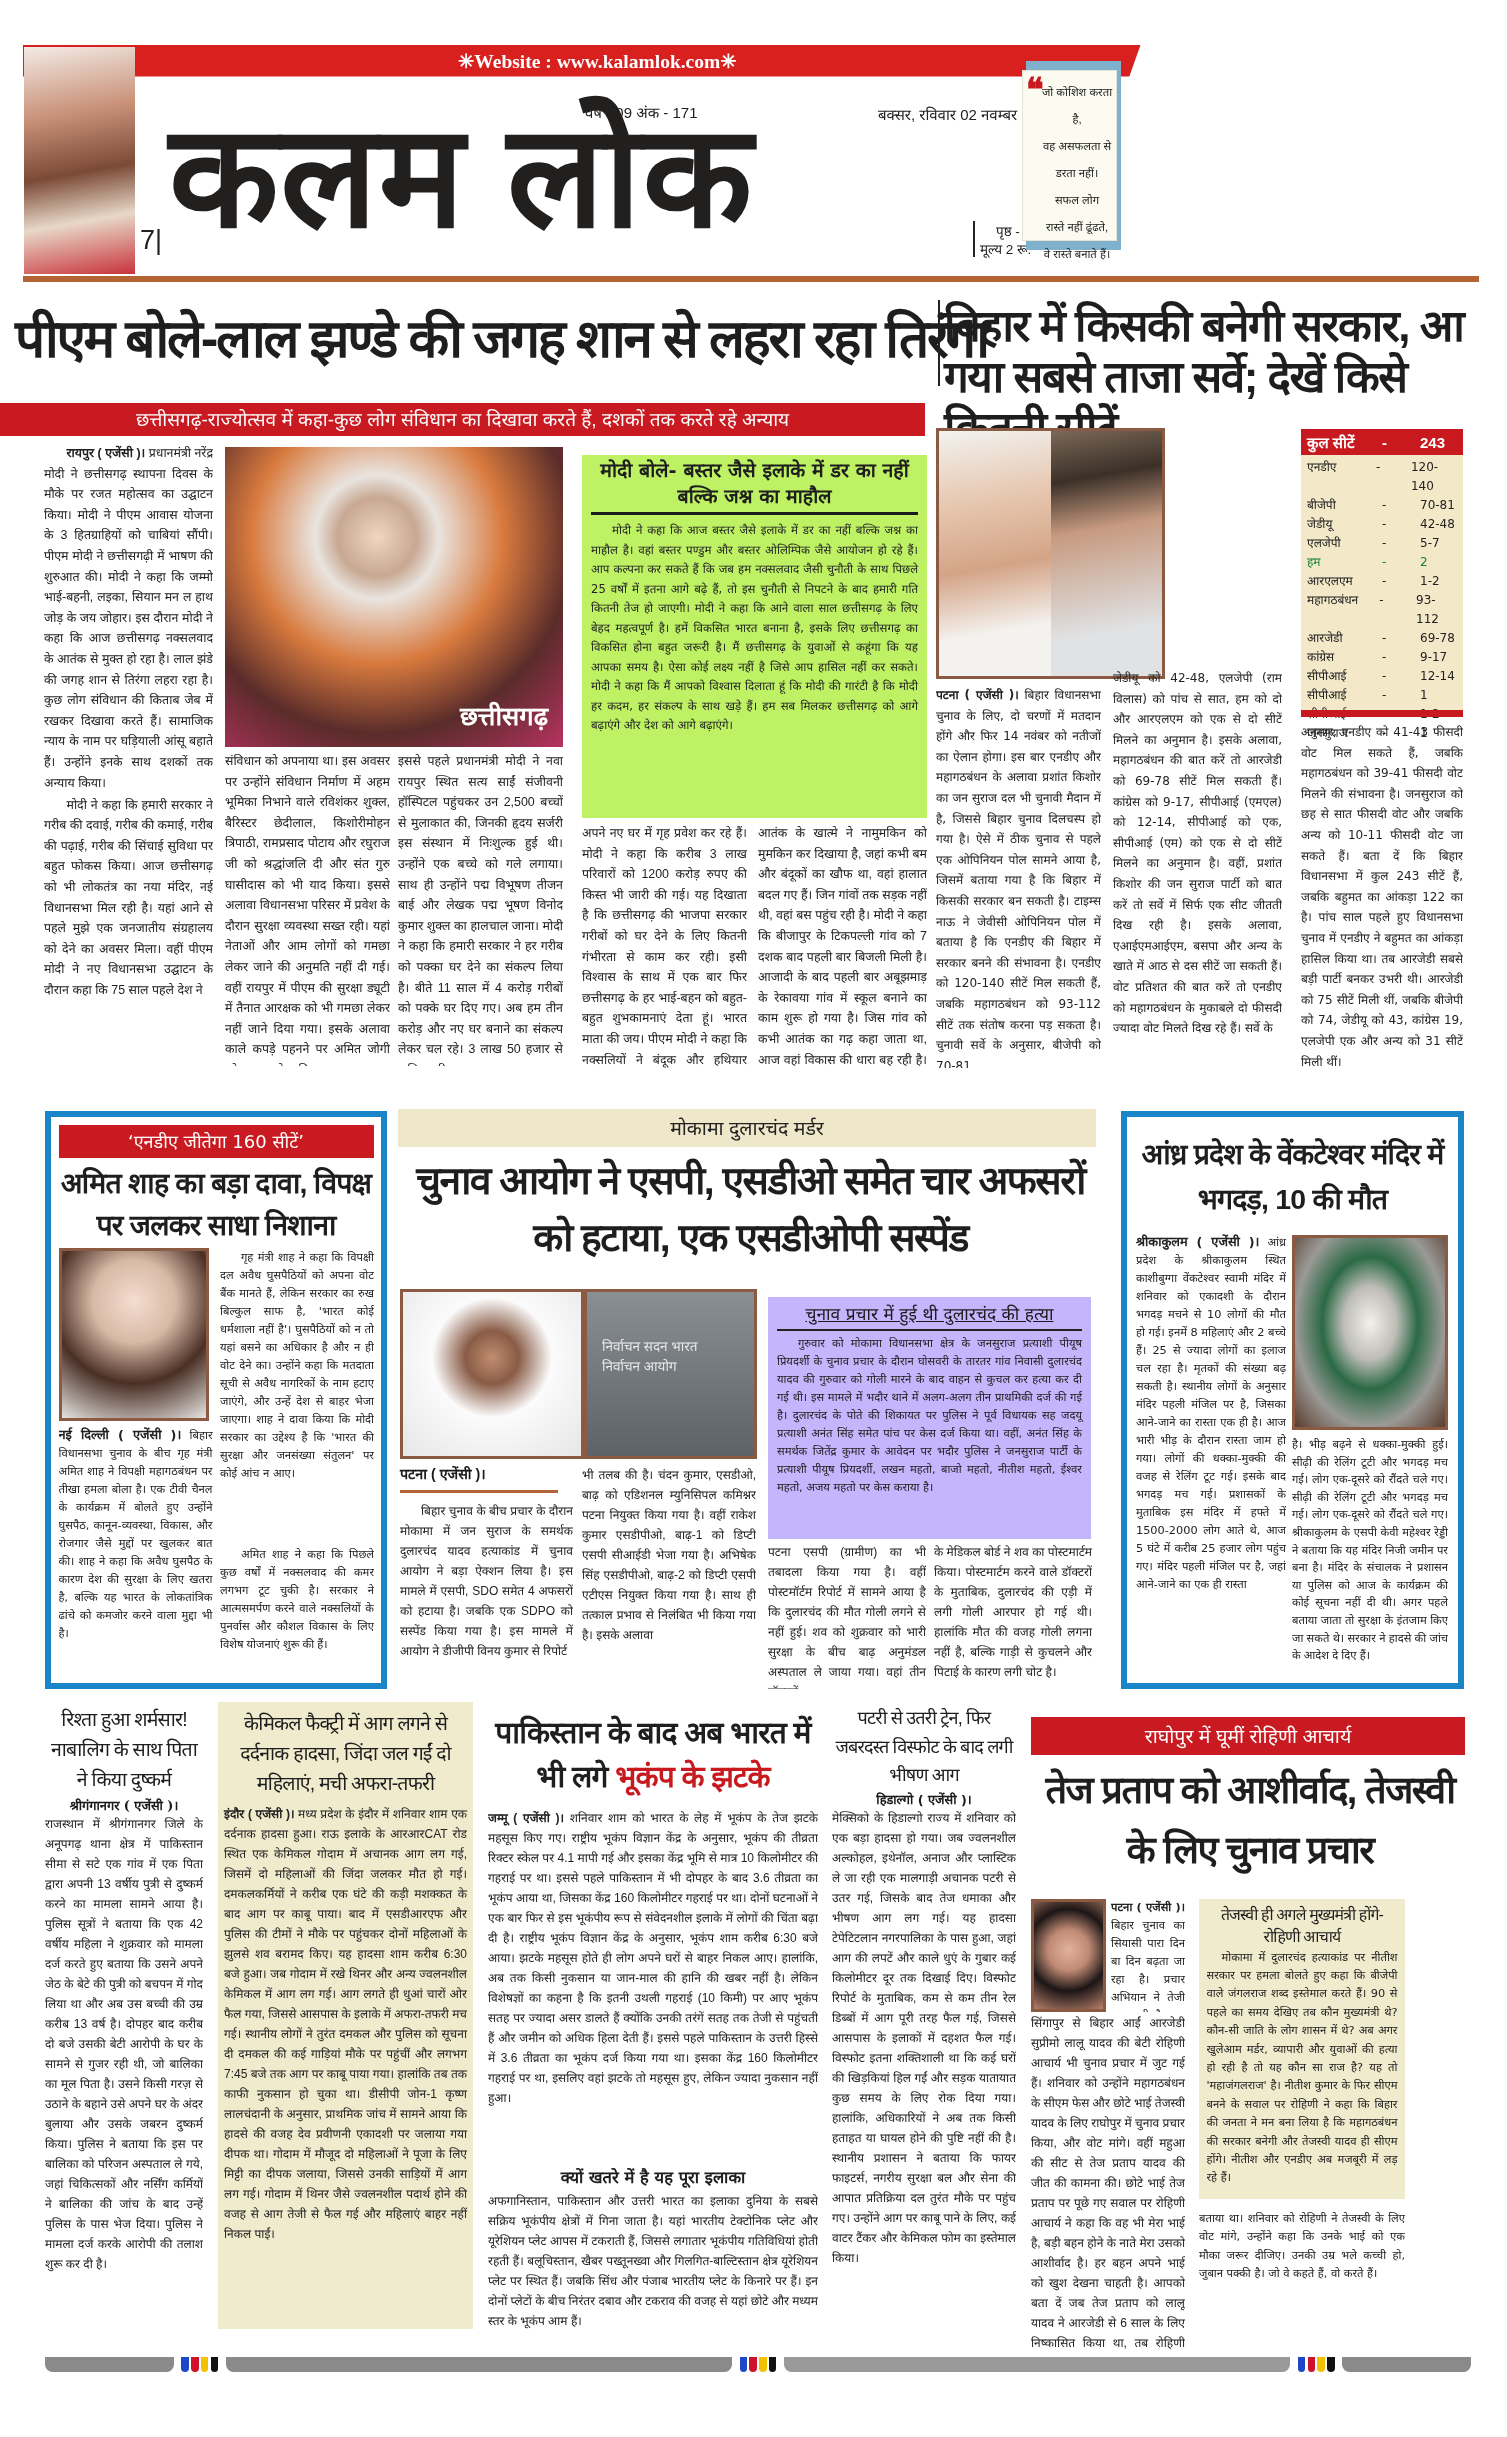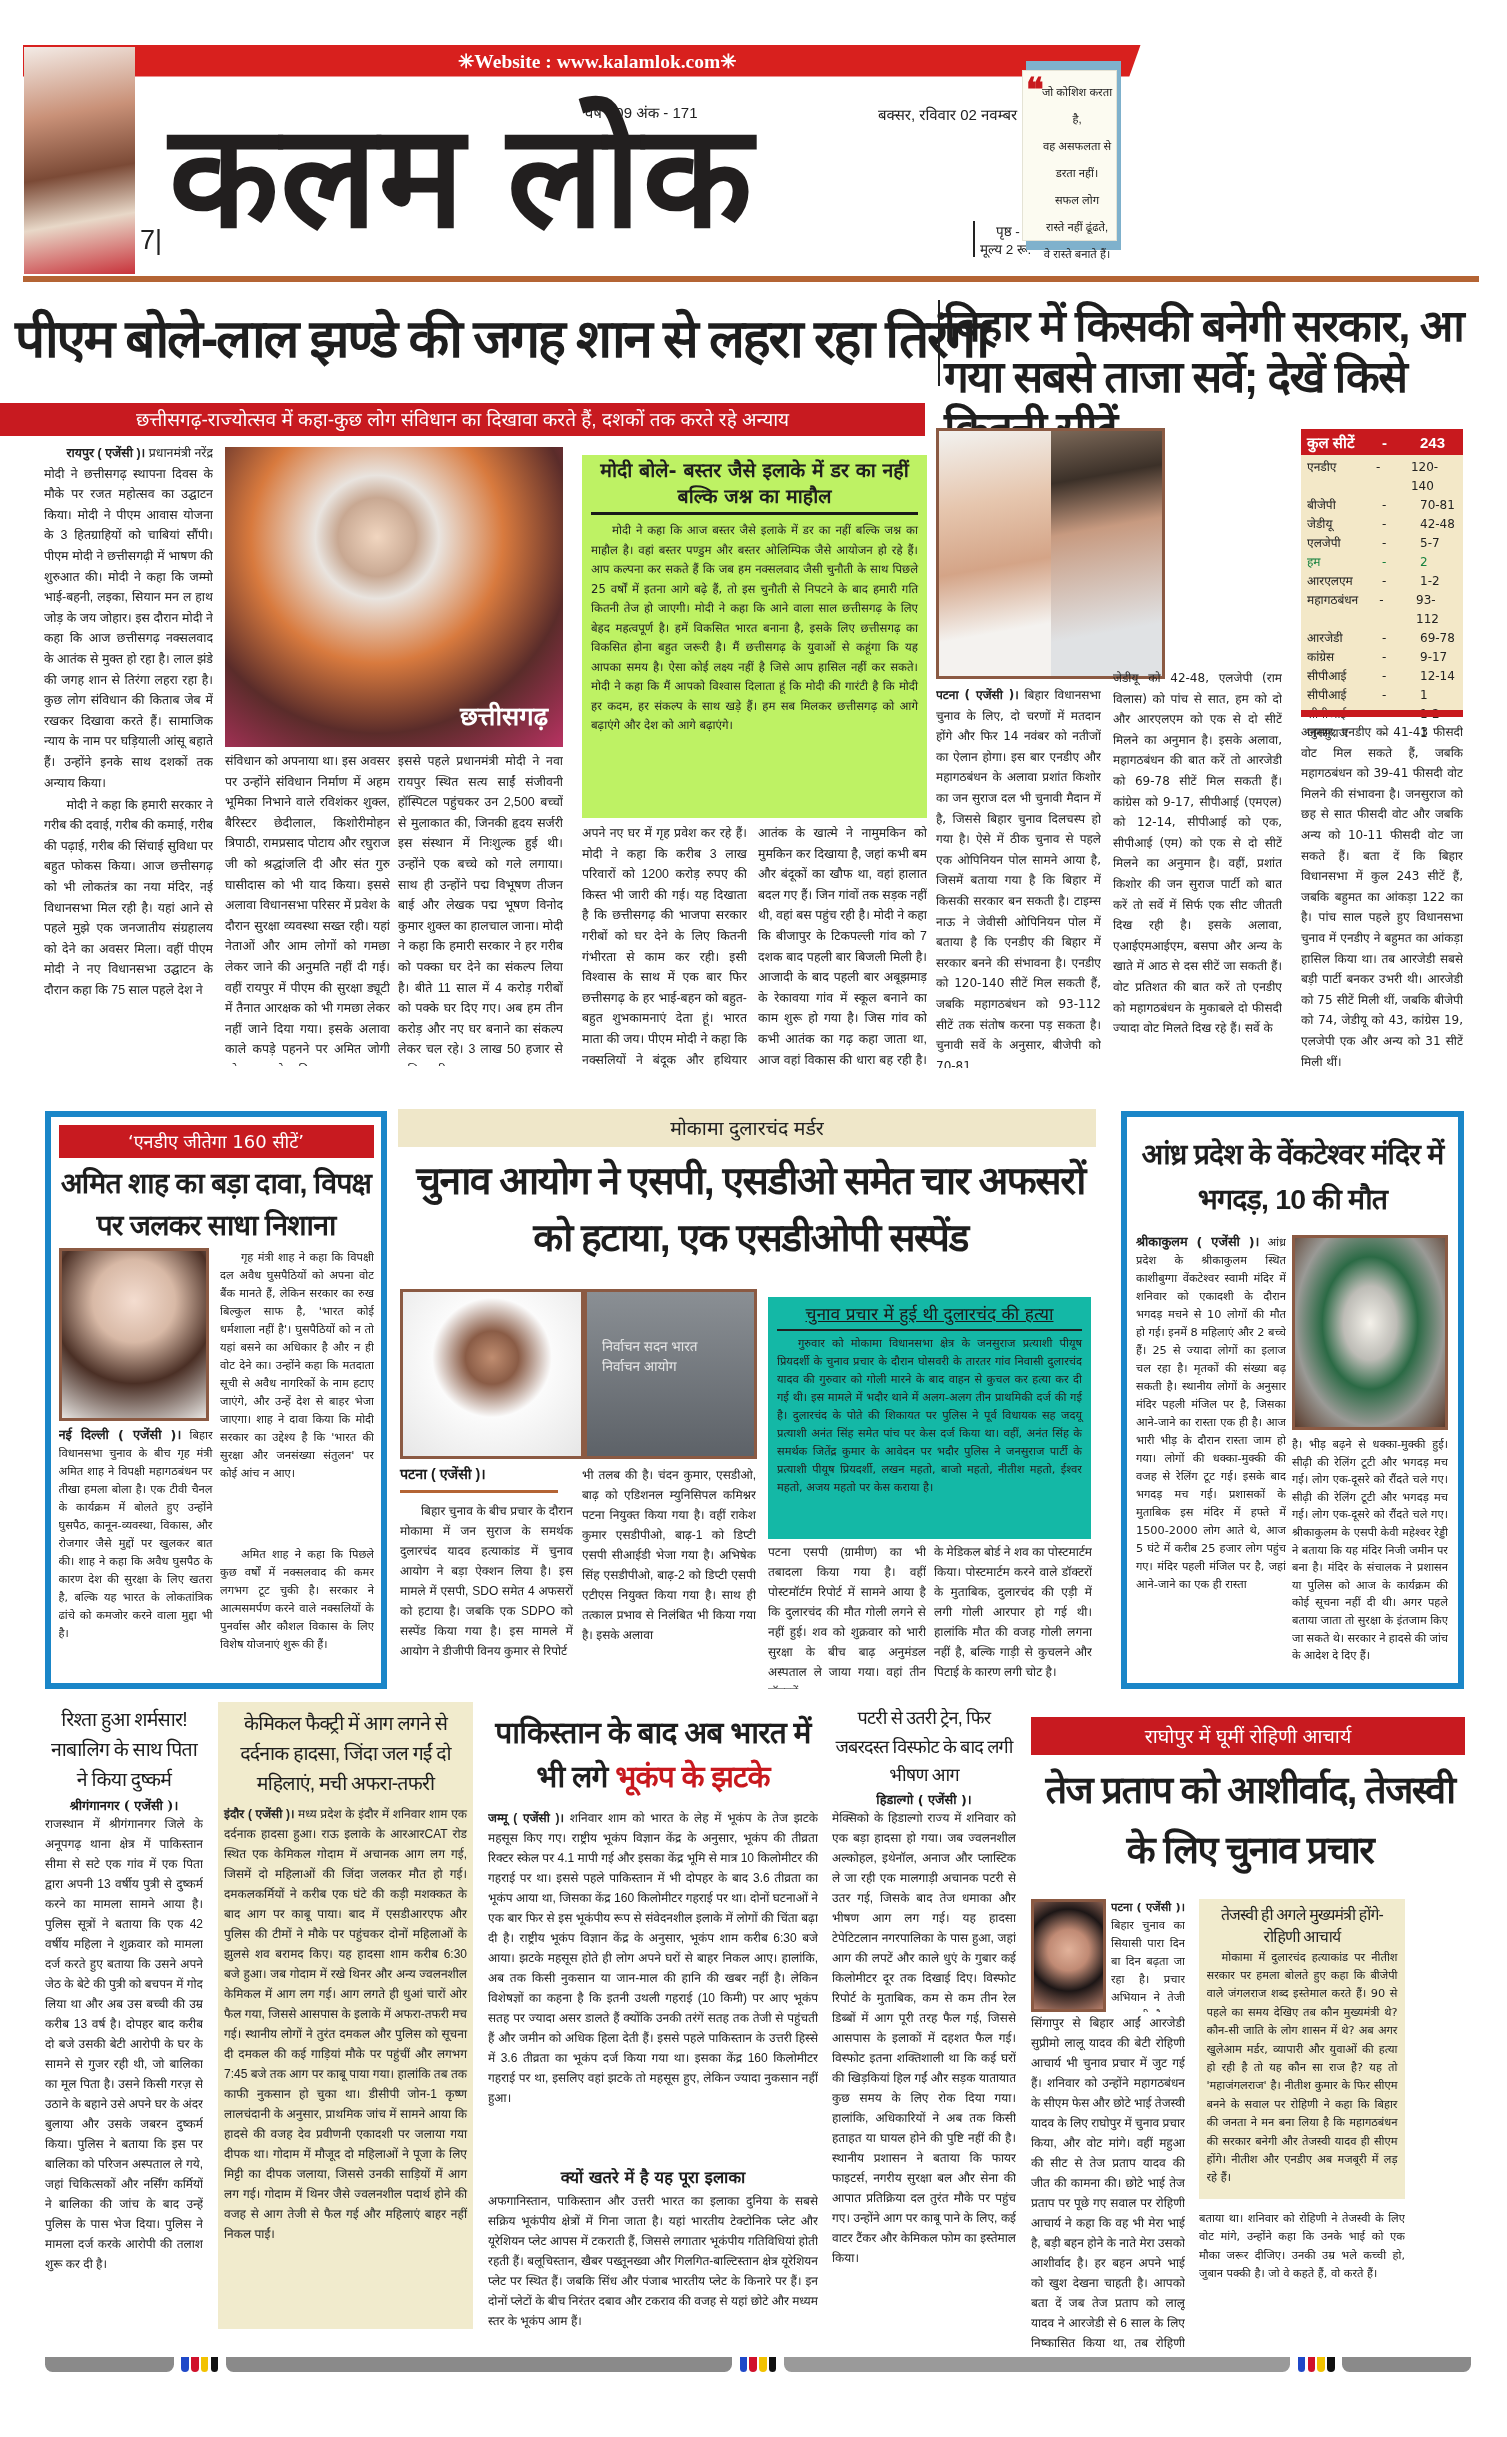--- a/index.html
+++ b/index.html
@@ -183,21 +183,21 @@
 <div class="abs photo" style="left:400px;top:1289px;width:184px;height:170px;background:radial-gradient(circle at 50% 40%,#c08d70 0%,#8a5c46 20%,#fbfbfb 45%,#e6e6e6 100%);"></div>
 <div class="abs photo" style="left:584px;top:1289px;width:173px;height:170px;background:linear-gradient(180deg,#8a8f94 0%,#5d6268 100%);">
   <div class="cond" style="position:absolute;left:15px;top:45px;width:128px;color:#e8e8e8;font-size:13.5px;line-height:19.5px;">निर्वाचन सदन भारत निर्वाचन आयोग</div>
 </div>
 <div class="abs cond dateline" style="left:400px;top:1464px;font-size:14.3px;">पटना ( एजेंसी )।</div>
 <div class="abs rule" style="left:400px;top:1490px;width:158px;height:3px;"></div>
 
 <div class="abs txt cond" style="left:400px;top:1501px;width:173px;height:188px;overflow:hidden;font-size:12px;line-height:20px;text-indent:21px;">बिहार चुनाव के बीच प्रचार के दौरान मोकामा में जन सुराज के समर्थक दुलारचंद यादव हत्याकांड में चुनाव आयोग ने बड़ा ऐक्शन लिया है। इस मामले में एसपी, SDO समेत 4 अफसरों को हटाया है। जबकि एक SDPO को सस्पेंड किया गया है। इस मामले में आयोग ने डीजीपी विनय कुमार से रिपोर्ट</div>
 <div class="abs txt cond" style="left:582px;top:1465px;width:174px;height:224px;overflow:hidden;font-size:12px;line-height:20px;">भी तलब की है। चंदन कुमार, एसडीओ, बाढ़ को एडिशनल म्युनिसिपल कमिश्नर पटना नियुक्त किया गया है। वहीं राकेश कुमार एसडीपीओ, बाढ़-1 को डिप्टी एसपी सीआईडी भेजा गया है। अभिषेक सिंह एसडीपीओ, बाढ़-2 को डिप्टी एसपी एटीएस नियुक्त किया गया है। साथ ही तत्काल प्रभाव से निलंबित भी किया गया है। इसके अलावा</div>
 
-<div class="abs" style="left:768px;top:1297px;width:323px;height:242px;background:#14b8a6;padding:4.5px 9px;">
+<div class="abs" style="left:768px;top:1297px;width:323px;height:242px;background:#c4b5fd;padding:4.5px 9px;">
   <div class="serif" style="font-size:17.3px;line-height:24px;text-align:center;text-decoration:underline;font-family:'DejaVu Sans',sans-serif;">चुनाव प्रचार में हुई थी दुलारचंद की हत्या</div>
   <div style="height:2.3px;background:#222;margin:3px 0 4.5px;"></div>
   <div class="txt" style="font-size:11.3px;line-height:18px;text-indent:21px;">गुरुवार को मोकामा विधानसभा क्षेत्र के जनसुराज प्रत्याशी पीयूष प्रियदर्शी के चुनाव प्रचार के दौरान घोसवरी के तारतर गांव निवासी दुलारचंद यादव की गुरुवार को गोली मारने के बाद वाहन से कुचल कर हत्या कर दी गई थी। इस मामले में भदौर थाने में अलग-अलग तीन प्राथमिकी दर्ज की गई है। दुलारचंद के पोते की शिकायत पर पुलिस ने पूर्व विधायक सह जदयू प्रत्याशी अनंत सिंह समेत पांच पर केस दर्ज किया था। वहीं, अनंत सिंह के समर्थक जितेंद्र कुमार के आवेदन पर भदौर पुलिस ने जनसुराज पार्टी के प्रत्याशी पीयूष प्रियदर्शी, लखन महतो, बाजो महतो, नीतीश महतो, ईश्वर महतो, अजय महतो पर केस कराया है।</div>
 </div>
 
 <div class="abs txt cond" style="left:768px;top:1542px;width:158px;height:147px;overflow:hidden;font-size:12px;line-height:20px;">पटना एसपी (ग्रामीण) का भी तबादला किया गया है। वहीं पोस्टमॉर्टम रिपोर्ट में सामने आया है कि दुलारचंद की मौत गोली लगने से नहीं हुई। शव को शुक्रवार को भारी सुरक्षा के बीच बाढ़ अनुमंडल अस्पताल ले जाया गया। वहां तीन डॉक्टरों</div>
 <div class="abs txt cond" style="left:934px;top:1542px;width:158px;height:147px;overflow:hidden;font-size:12px;line-height:20px;">के मेडिकल बोर्ड ने शव का पोस्टमार्टम किया। पोस्टमार्टम करने वाले डॉक्टरों के मुताबिक, दुलारचंद की एड़ी में लगी गोली आरपार हो गई थी। हालांकि मौत की वजह गोली लगना नहीं है, बल्कि गाड़ी से कुचलने और पिटाई के कारण लगी चोट है।</div>
 
 <div class="abs bluebox" style="left:1121px;top:1111px;width:343px;height:578px;padding:7.5px;">
   <div class="hl" style="font-size:28.5px;line-height:45px;margin-top:7.5px;letter-spacing:-0.8px;">आंध्र प्रदेश के वेंकटेश्वर मंदिर में भगदड़, 10 की मौत</div>

